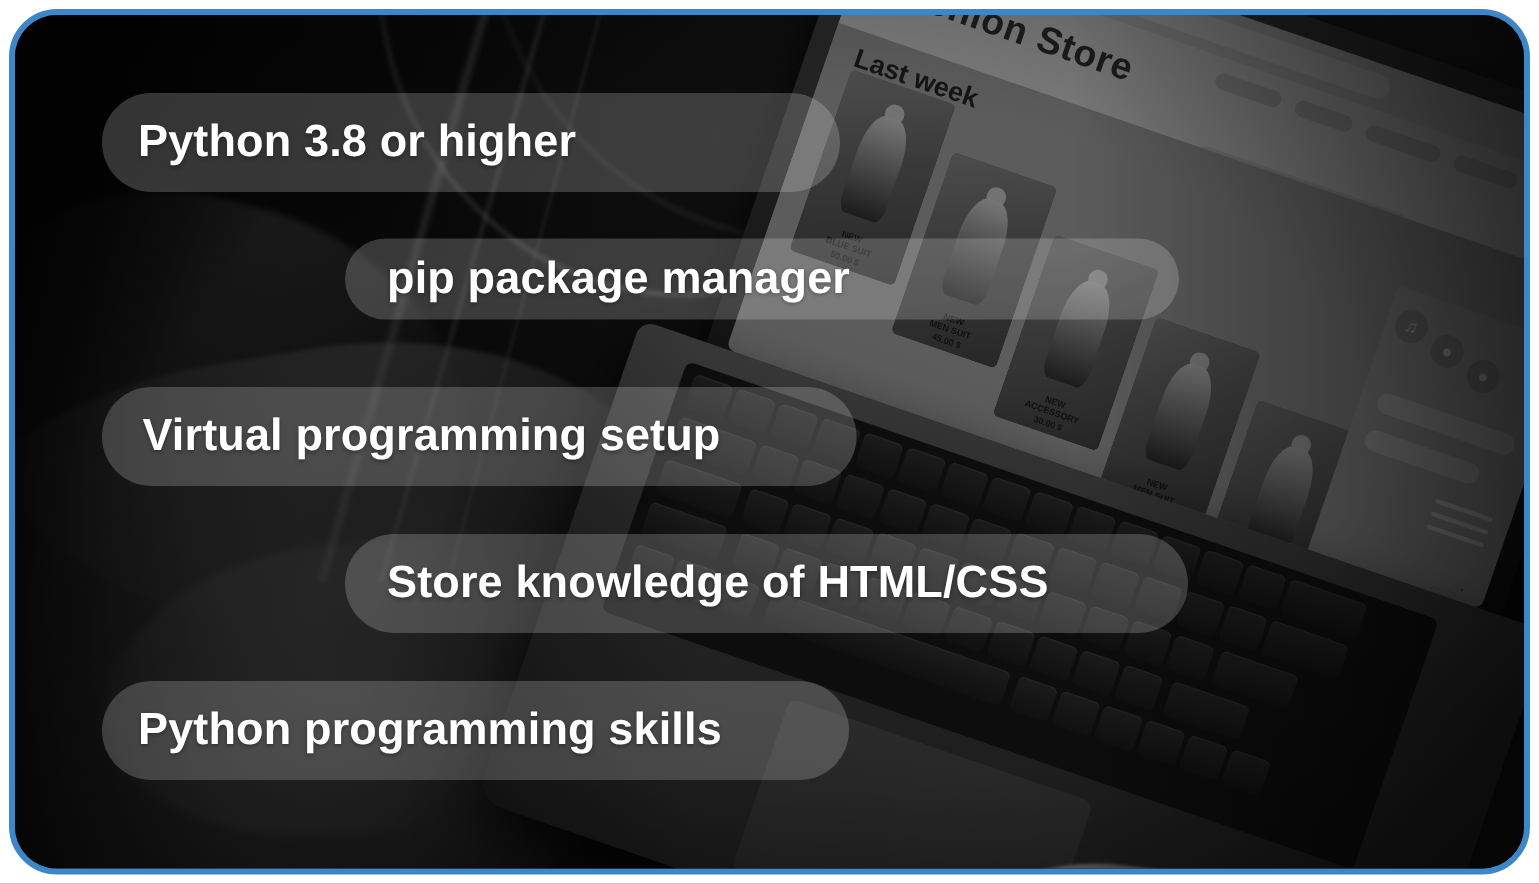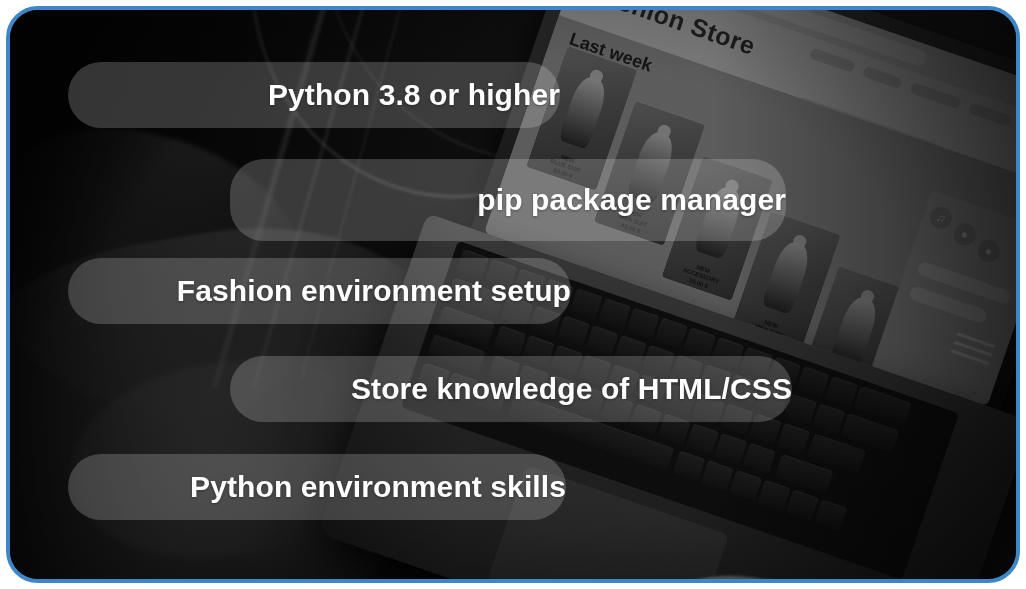--- a/index.html
+++ b/index.html
@@ -276,32 +276,31 @@
 
   
   #bullet-layer { position: absolute; inset: 0; }
   .bullet-pill {
     position: absolute;
     display: flex;
     align-items: center;
     background: rgba(232,232,232,0.22);
     border-radius: 34px;
     box-sizing: border-box;
-    justify-content: flex-end;
   }
   .bullet-label {
     color: #ffffff;
     font-size: 30px;
     font-weight: 600;
     letter-spacing: 0.1px;
     white-space: nowrap;
     text-shadow: 0 1px 3px rgba(0,0,0,.35);
   }
   .pill-1 { left: 58px;  top: 52px;  width: 492px; height: 66px;  padding-left: 24px; }
-  .pill-2 { left: 220px; top: 149px; width: 556px; height: 82px;  padding-left: 28px; }
+  .pill-2 { left: 220px; top: 149px; width: 556px; height: 54px;  padding-left: 28px; }
   .pill-3 { left: 58px;  top: 248px; width: 503px; height: 66px;  padding-left: 27px; }
   .pill-4 { left: 220px; top: 346px; width: 562px; height: 66px;  padding-left: 28px; }
   .pill-5 { left: 58px;  top: 444px; width: 498px; height: 66px;  padding-left: 24px; }
 </style>
 </head>
 <body>
 
 <div id="slide-card">
 
   <div id="photo-backdrop">
@@ -494,25 +493,25 @@
 
     <div class="bullet-pill pill-1">
       <span class="bullet-label">Python 3.8 or higher</span>
     </div>
 
     <div class="bullet-pill pill-2">
       <span class="bullet-label">pip package manager</span>
     </div>
 
     <div class="bullet-pill pill-3">
-      <span class="bullet-label">Fashion environment setup</span>
+      <span class="bullet-label">Virtual programming setup</span>
     </div>
 
     <div class="bullet-pill pill-4">
       <span class="bullet-label">Store knowledge of HTML/CSS</span>
     </div>
 
     <div class="bullet-pill pill-5">
-      <span class="bullet-label">Python environment skills</span>
+      <span class="bullet-label">Python programming skills</span>
     </div>
 
   </div>
 </div>
 
 </body></html>

